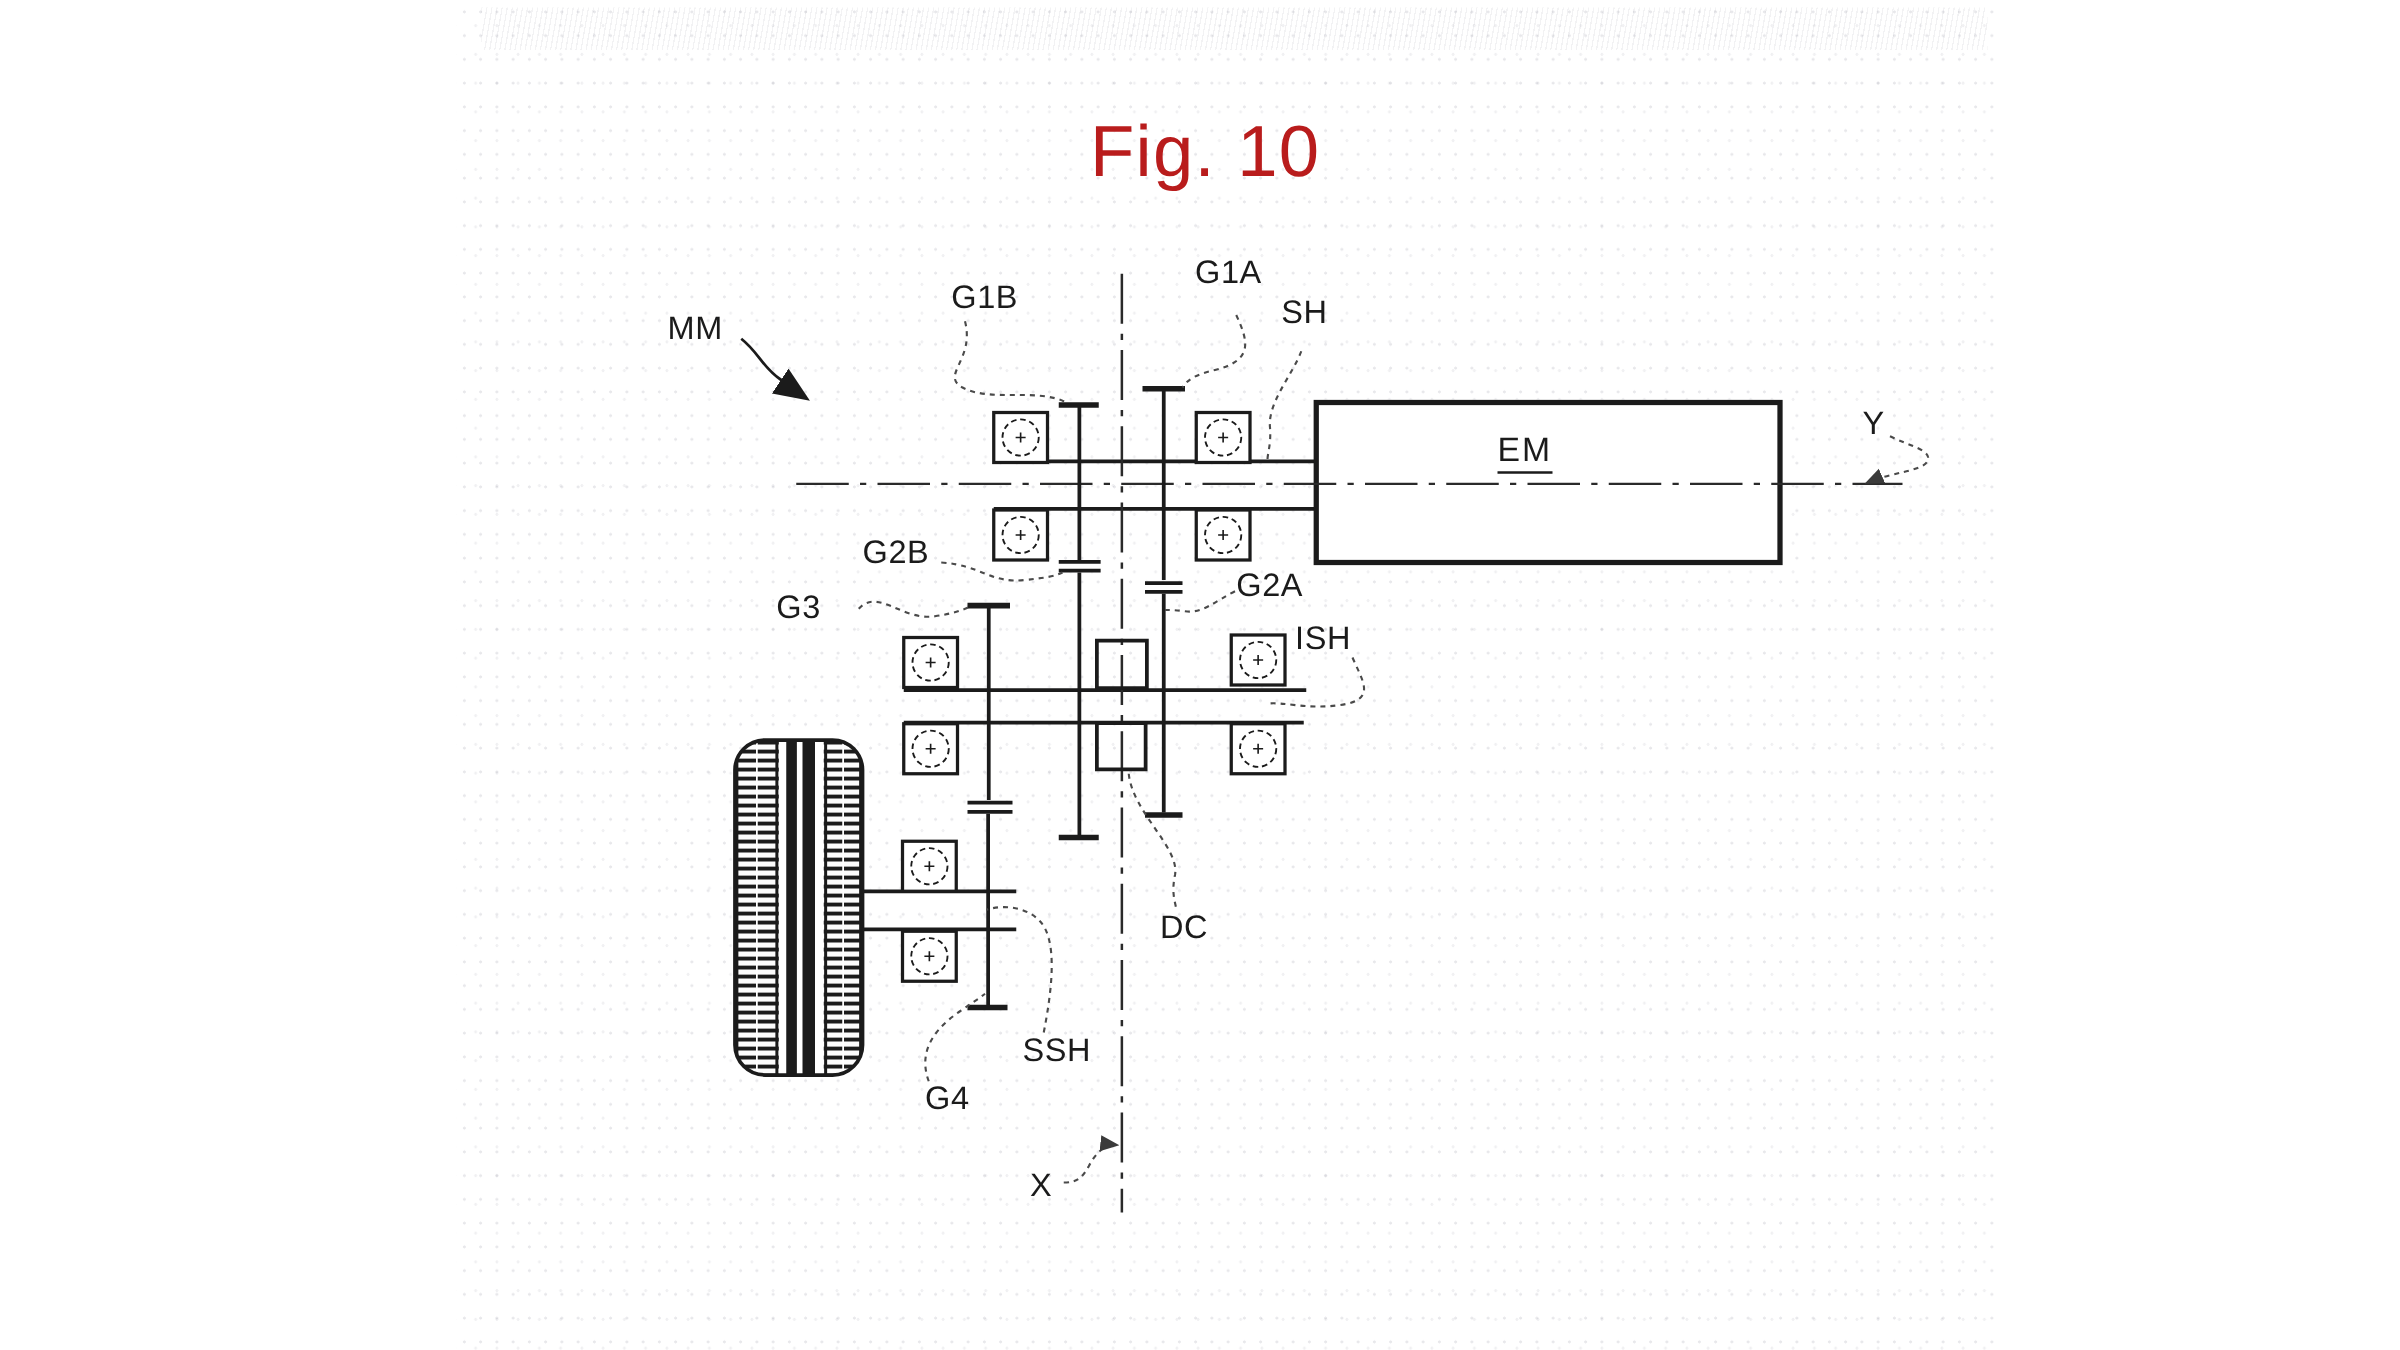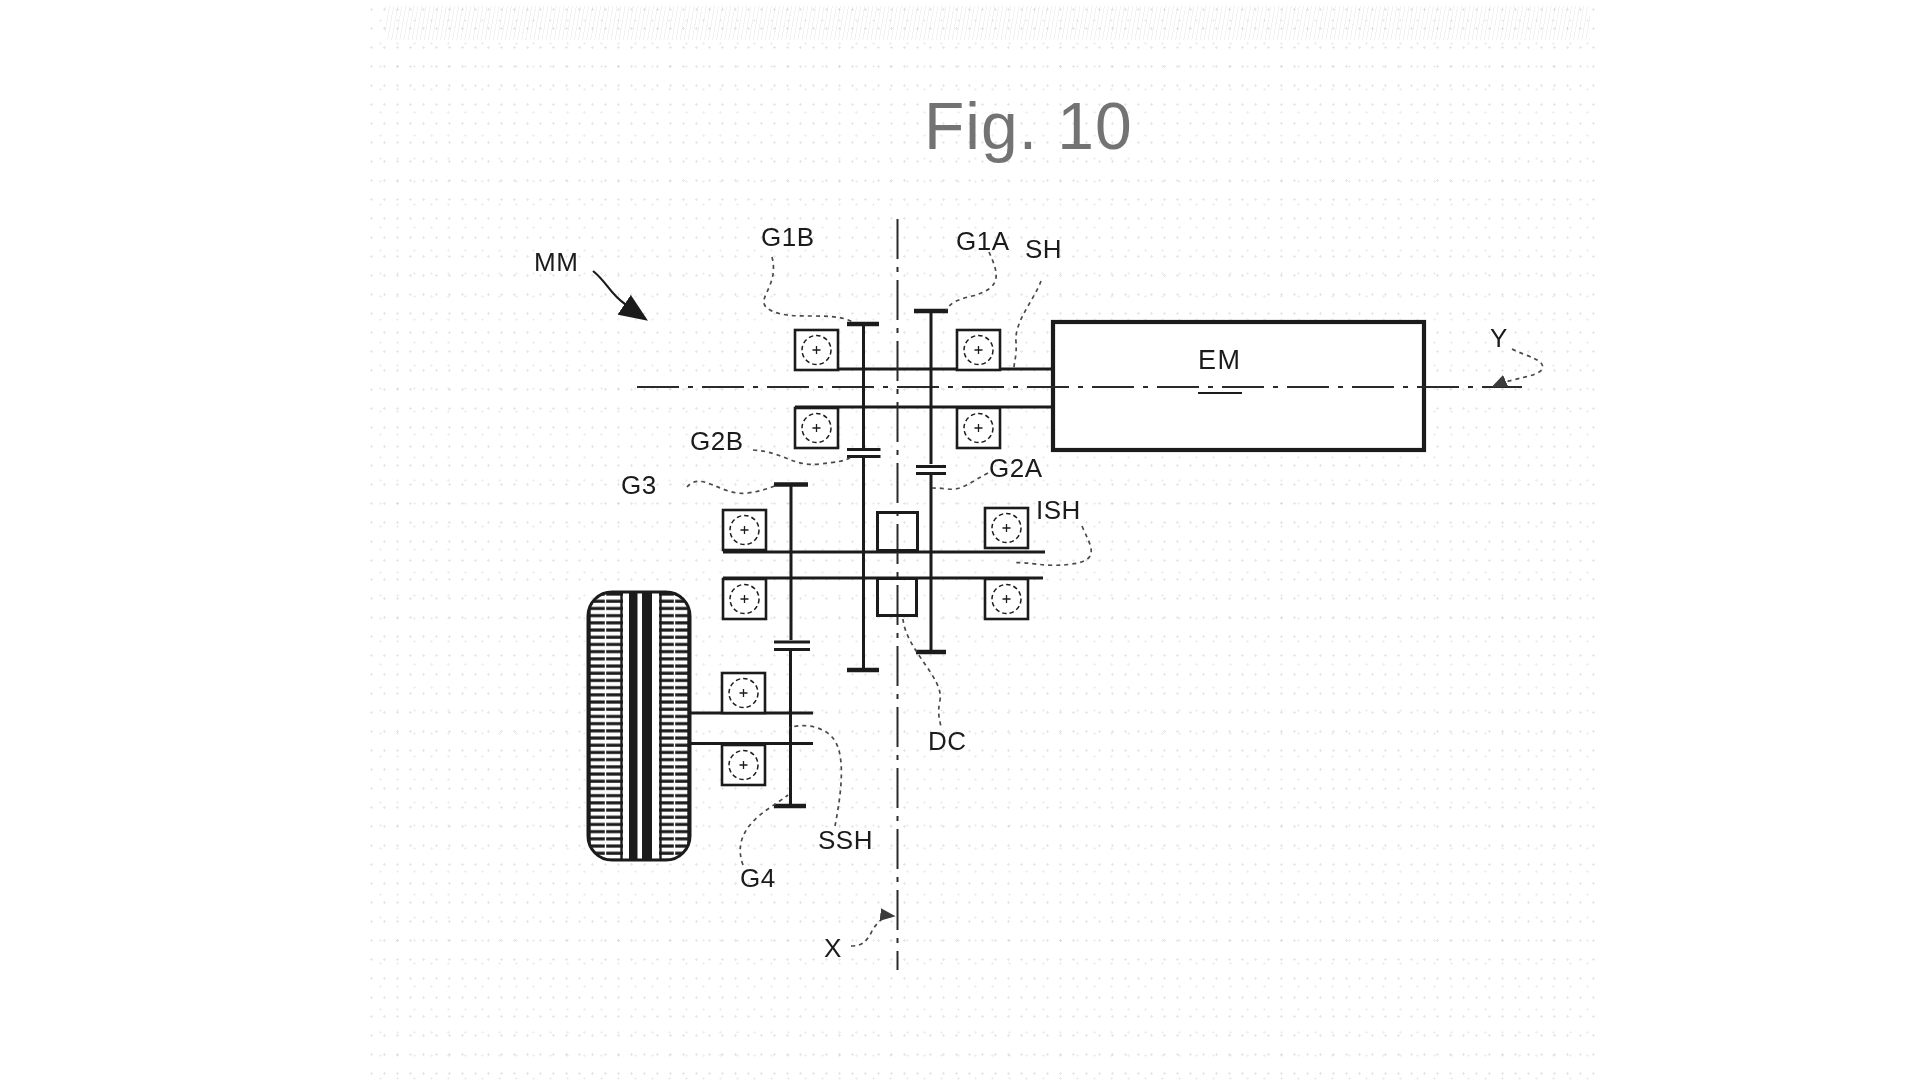--- a/index.html
+++ b/index.html
@@ -19,26 +19,26 @@
     position:absolute;left:385px;top:6px;width:1205px;height:34px;
     background-image:repeating-linear-gradient(100deg, rgba(125,125,140,0.22) 0 1px, transparent 1px 4px);
     opacity:.45;
   }
   svg.draw{position:absolute;left:0;top:0;}
   .lbl{
     position:absolute;font-size:26px;line-height:1.05;letter-spacing:.5px;
     color:#1b1b1b;white-space:nowrap;
   }
   .title{
-    position:absolute;left:924px;top:88px;font-size:66px;letter-spacing:1px;
-    color:#737373;
+    position:absolute;left:872px;top:88px;font-size:58px;letter-spacing:1px;
+    color:#b91c1c;
   }
   .em-label{
     position:absolute;left:1198px;top:345px;font-size:27px;letter-spacing:1.5px;
-    border-bottom:2px solid #1b1b1b;padding-bottom:16px;
+    border-bottom:2px solid #1b1b1b;padding-bottom:1px;
   }
 </style>
 </head>
 <body>
 
 <div id="stage">
 
   <div class="paper"></div>
   <div class="top-noise"></div>
 
@@ -153,21 +153,21 @@
       <path marker-end="url(#arrow-small)" d="M1512,349 C1528,357 1546,360 1542,369 C1538,377 1512,378 1494,386"></path>
     </g>
 
     <path marker-end="url(#arrow-big)" d="M593,271 C607,282 610,294 625,304 C633,310 638,314 644,318" fill="none" stroke="#1b1b1b" stroke-width="2.2"></path>
   </svg>
 
   <div class="title">Fig. 10</div>
 
   <div class="lbl" style="left:534px;top:249px">MM</div>
   <div class="lbl" style="left:761px;top:224px">G1B</div>
-  <div class="lbl" style="left:956px;top:228px">G1A</div>
+  <div class="lbl" style="left:956px;top:204px">G1A</div>
   <div class="lbl" style="left:1025px;top:236px">SH</div>
   <div class="em-label">EM</div>
   <div class="lbl" style="left:1490px;top:325px">Y</div>
   <div class="lbl" style="left:690px;top:428px">G2B</div>
   <div class="lbl" style="left:621px;top:472px">G3</div>
   <div class="lbl" style="left:989px;top:455px">G2A</div>
   <div class="lbl" style="left:1036px;top:497px">ISH</div>
   <div class="lbl" style="left:928px;top:728px">DC</div>
   <div class="lbl" style="left:818px;top:827px">SSH</div>
   <div class="lbl" style="left:740px;top:865px">G4</div>

